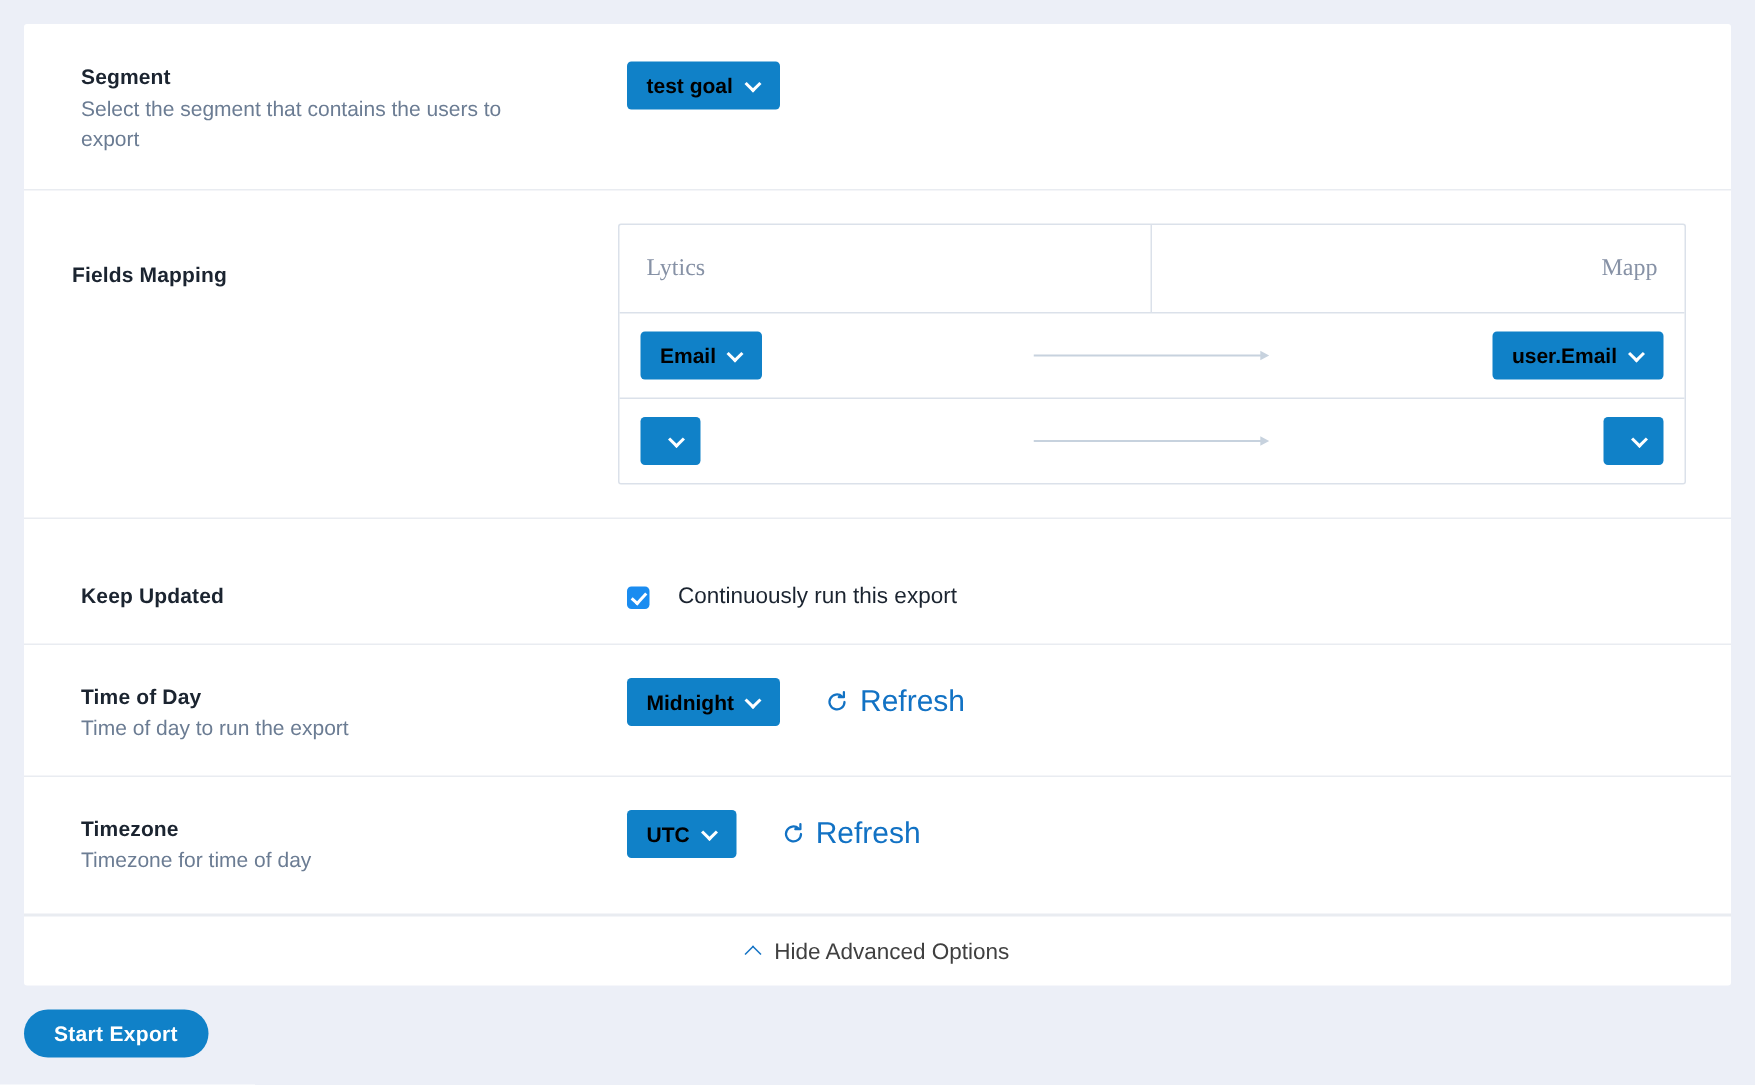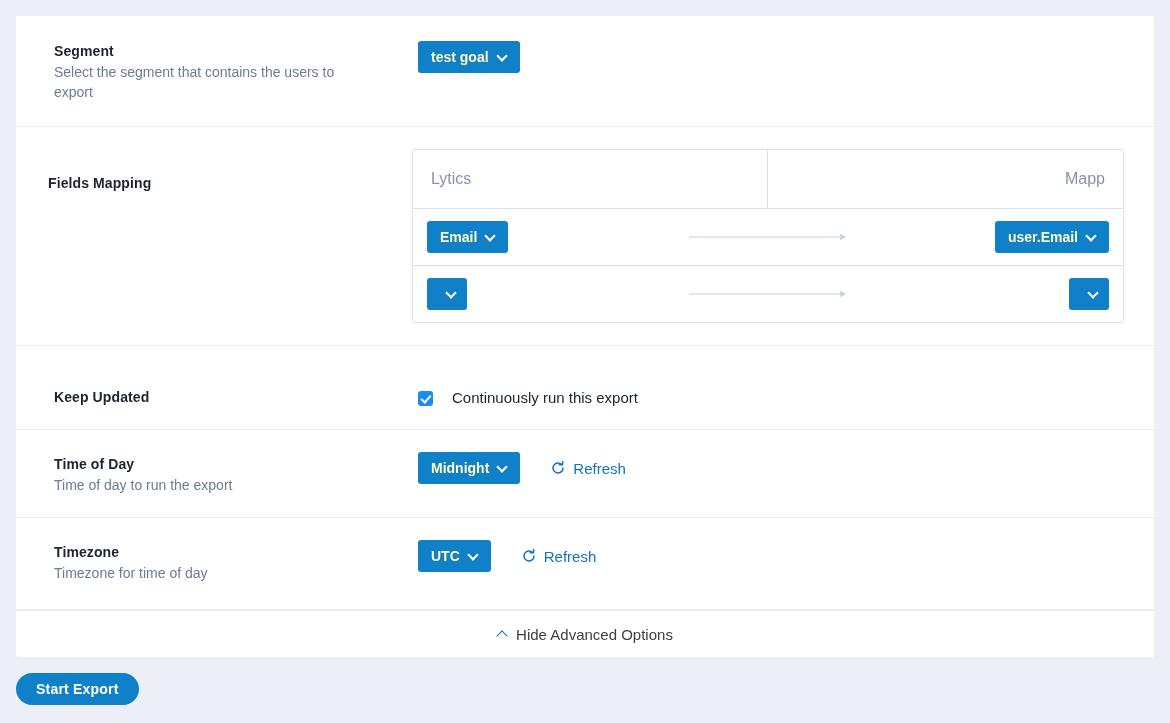--- a/index.html
+++ b/index.html
@@ -71,21 +71,21 @@
     min-width: 0;
   }
 
   
   .btn-dd {
     display: inline-flex;
     align-items: center;
     justify-content: center;
     gap: 9px;
     background: #1081c8;
-    color: #fef9c3;
+    color: #000000;
     border: none;
     border-radius: 3px;
     font-family: "Liberation Sans", sans-serif;
     font-size: 14px;
     font-weight: bold;
     line-height: 1;
     padding: 0 13px;
     height: 32px;
     cursor: pointer;
     white-space: nowrap;
@@ -121,20 +121,21 @@
   .map-table {
     width: 712px;
     border: 1px solid #dbe1ea;
     border-radius: 2px;
     background: #fff;
   }
 
   .map-head {
     display: flex;
     height: 58px;
+    font-family: Liberation Serif, serif;
   }
 
   .map-head-cell {
     display: flex;
     align-items: center;
     font-size: 16px;
     color: #8792a6;
     padding: 0 18px;
   }
 
@@ -224,21 +225,21 @@
     display: flex;
     align-items: center;
     gap: 30px;
   }
 
   .refresh-link {
     display: inline-flex;
     align-items: center;
     gap: 7px;
     color: #1272c4;
-    font-size: 15px;
+    font-size: 20px;
     text-decoration: none;
     cursor: pointer;
     white-space: nowrap;
   }
   .refresh-link svg { display: block; }
 
   
   .adv-row {
     height: 47px;
     display: flex;

